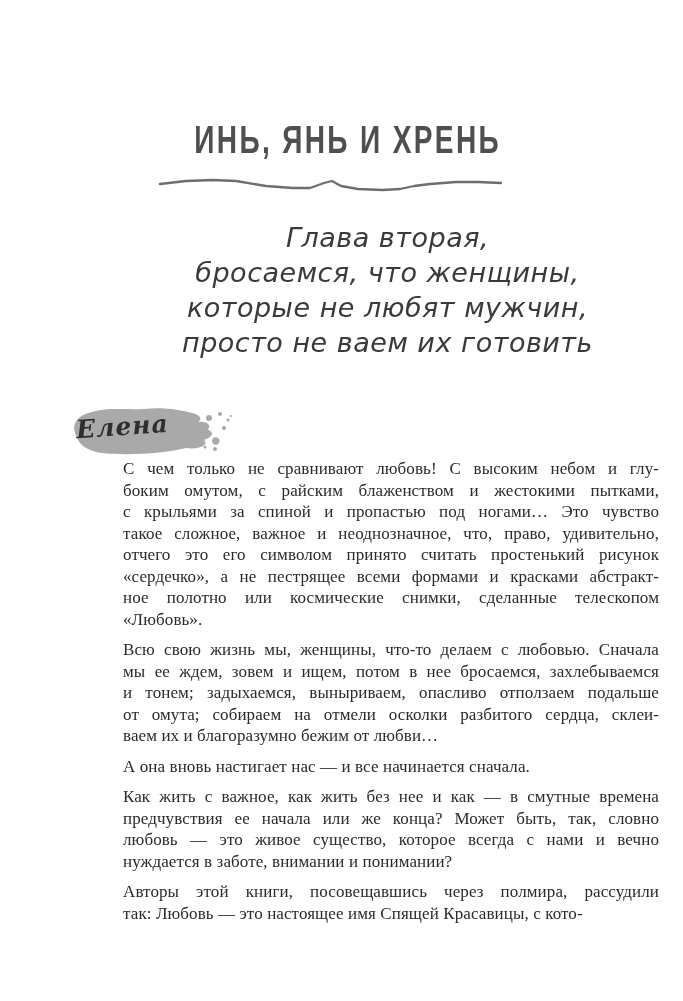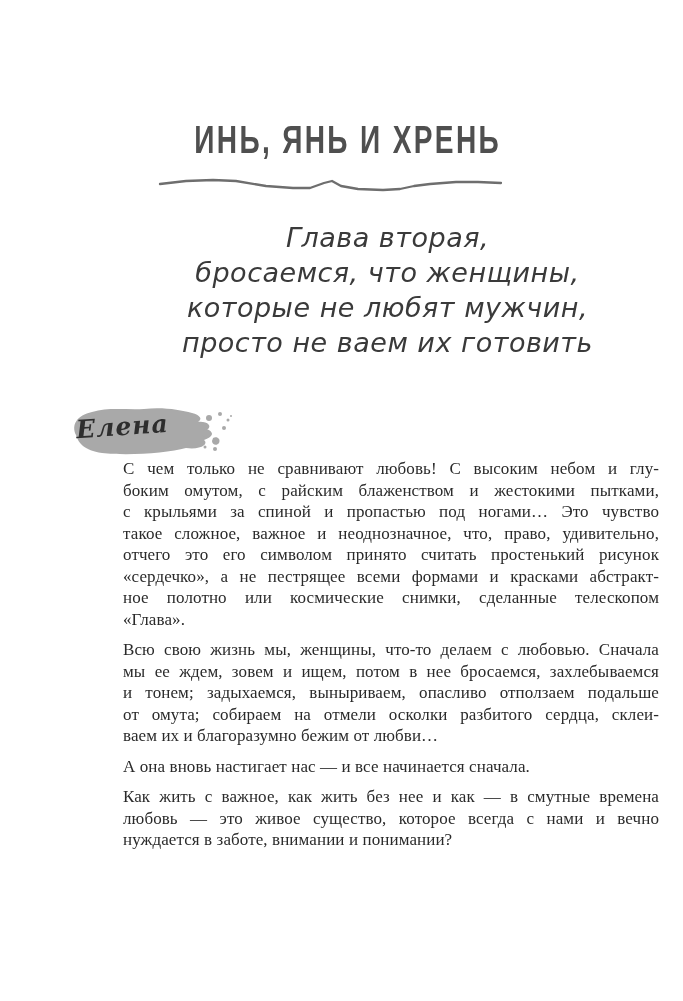--- a/index.html
+++ b/index.html
@@ -135,32 +135,37 @@
 
   <div class="body-text" style="color: rgb(42, 42, 42);">
     <div class="paragraph">
         <div class="bline">С чем только не сравнивают любовь! С высоким небом и глу-</div>
         <div class="bline">боким омутом, с райским блаженством и жестокими пытками,</div>
         <div class="bline">с крыльями за спиной и пропастью под ногами… Это чувство</div>
         <div class="bline">такое сложное, важное и неоднозначное, что, право, удивительно,</div>
         <div class="bline">отчего это его символом принято считать простенький рисунок</div>
         <div class="bline">«сердечко», а не пестрящее всеми формами и красками абстракт-</div>
         <div class="bline">ное полотно или космические снимки, сделанные телескопом</div>
-        <div class="bline last">«Глава».</div>
+        <div class="bline last">«Любовь».</div>
       </div>
     <div class="paragraph">
         <div class="bline">Всю свою жизнь мы, женщины, что-то делаем с любовью. Сначала</div>
         <div class="bline">мы ее ждем, зовем и ищем, потом в нее бросаемся, захлебываемся</div>
         <div class="bline">и тонем; задыхаемся, выныриваем, опасливо отползаем подальше</div>
         <div class="bline">от омута; собираем на отмели осколки разбитого сердца, склеи-</div>
         <div class="bline last">ваем их и благоразумно бежим от любви…</div>
       </div>
     <div class="paragraph">
         <div class="bline last">А она вновь настигает нас — и все начинается сначала.</div>
       </div>
     <div class="paragraph">
         <div class="bline">Как жить с важное, как жить без нее и как — в смутные времена</div>
+        <div class="bline">предчувствия ее начала или же конца? Может быть, так, словно</div>
         <div class="bline">любовь — это живое существо, которое всегда с нами и вечно</div>
         <div class="bline last">нуждается в заботе, внимании и понимании?</div>
+      </div>
+    <div class="paragraph">
+        <div class="bline">Авторы этой книги, посовещавшись через полмира, рассудили</div>
+        <div class="bline last">так: Любовь — это настоящее имя Спящей Красавицы, с кото-</div>
       </div>
   </div>
 
 </div>
 
 </body></html>

